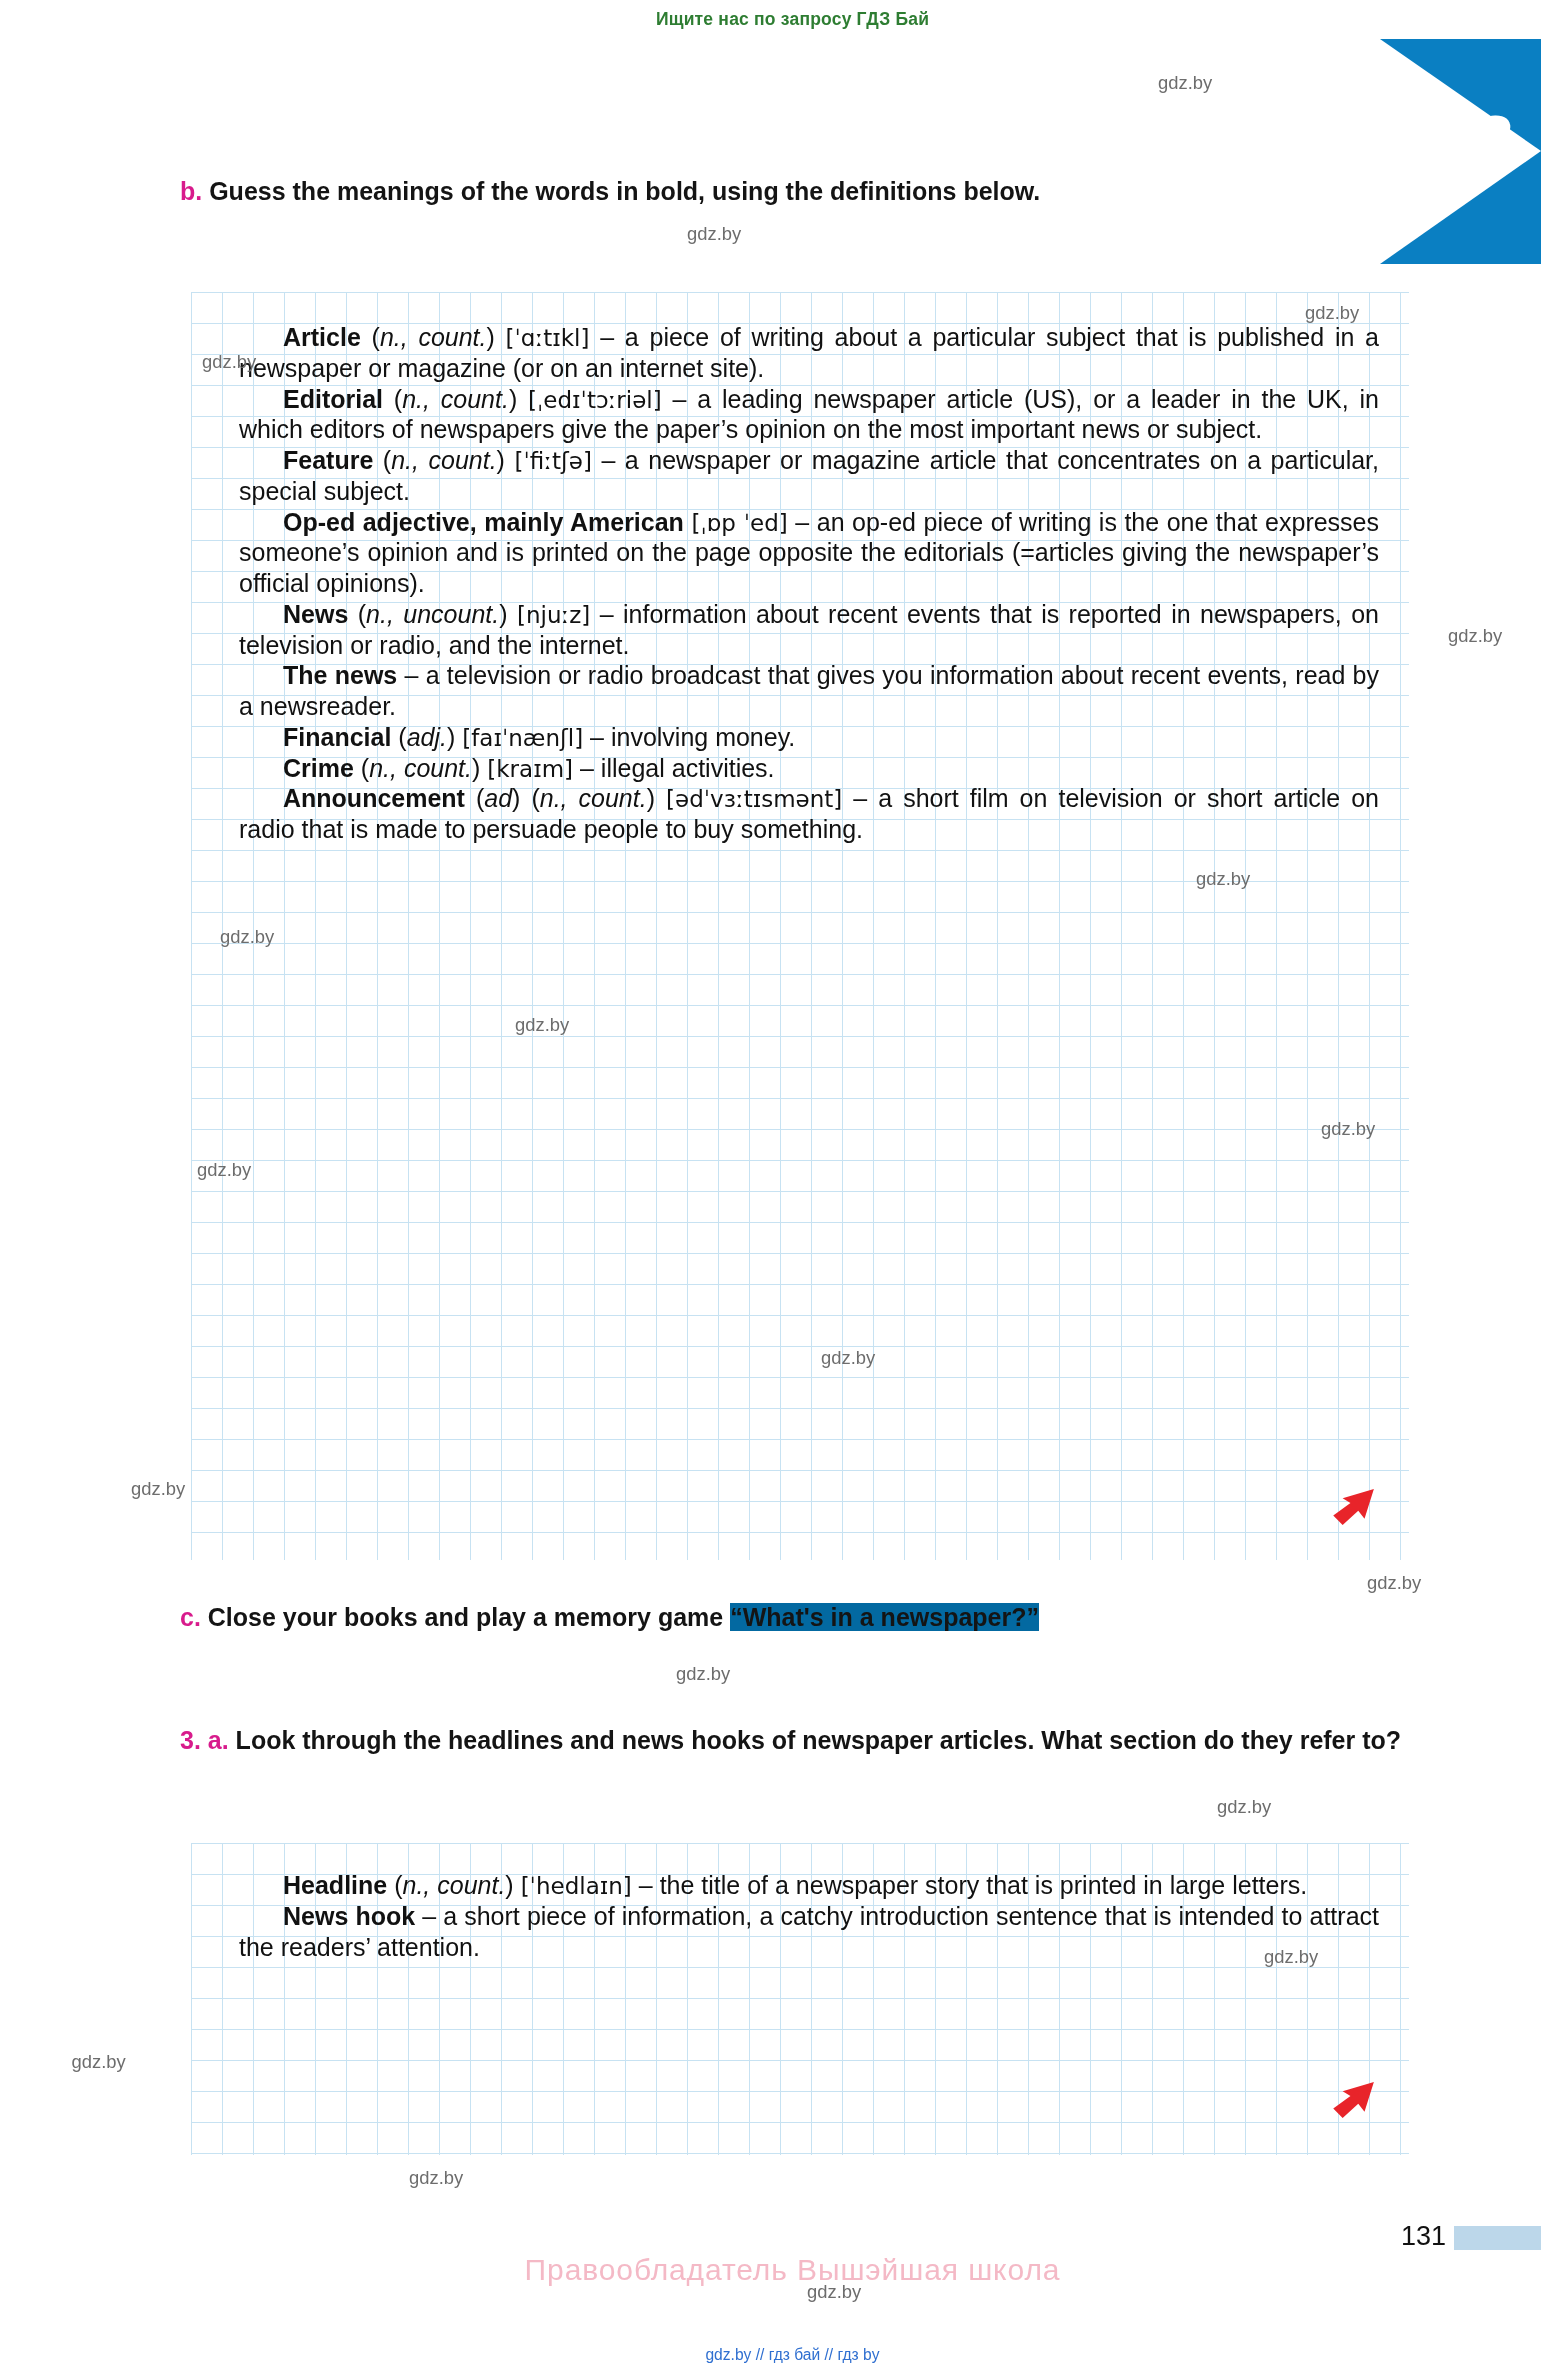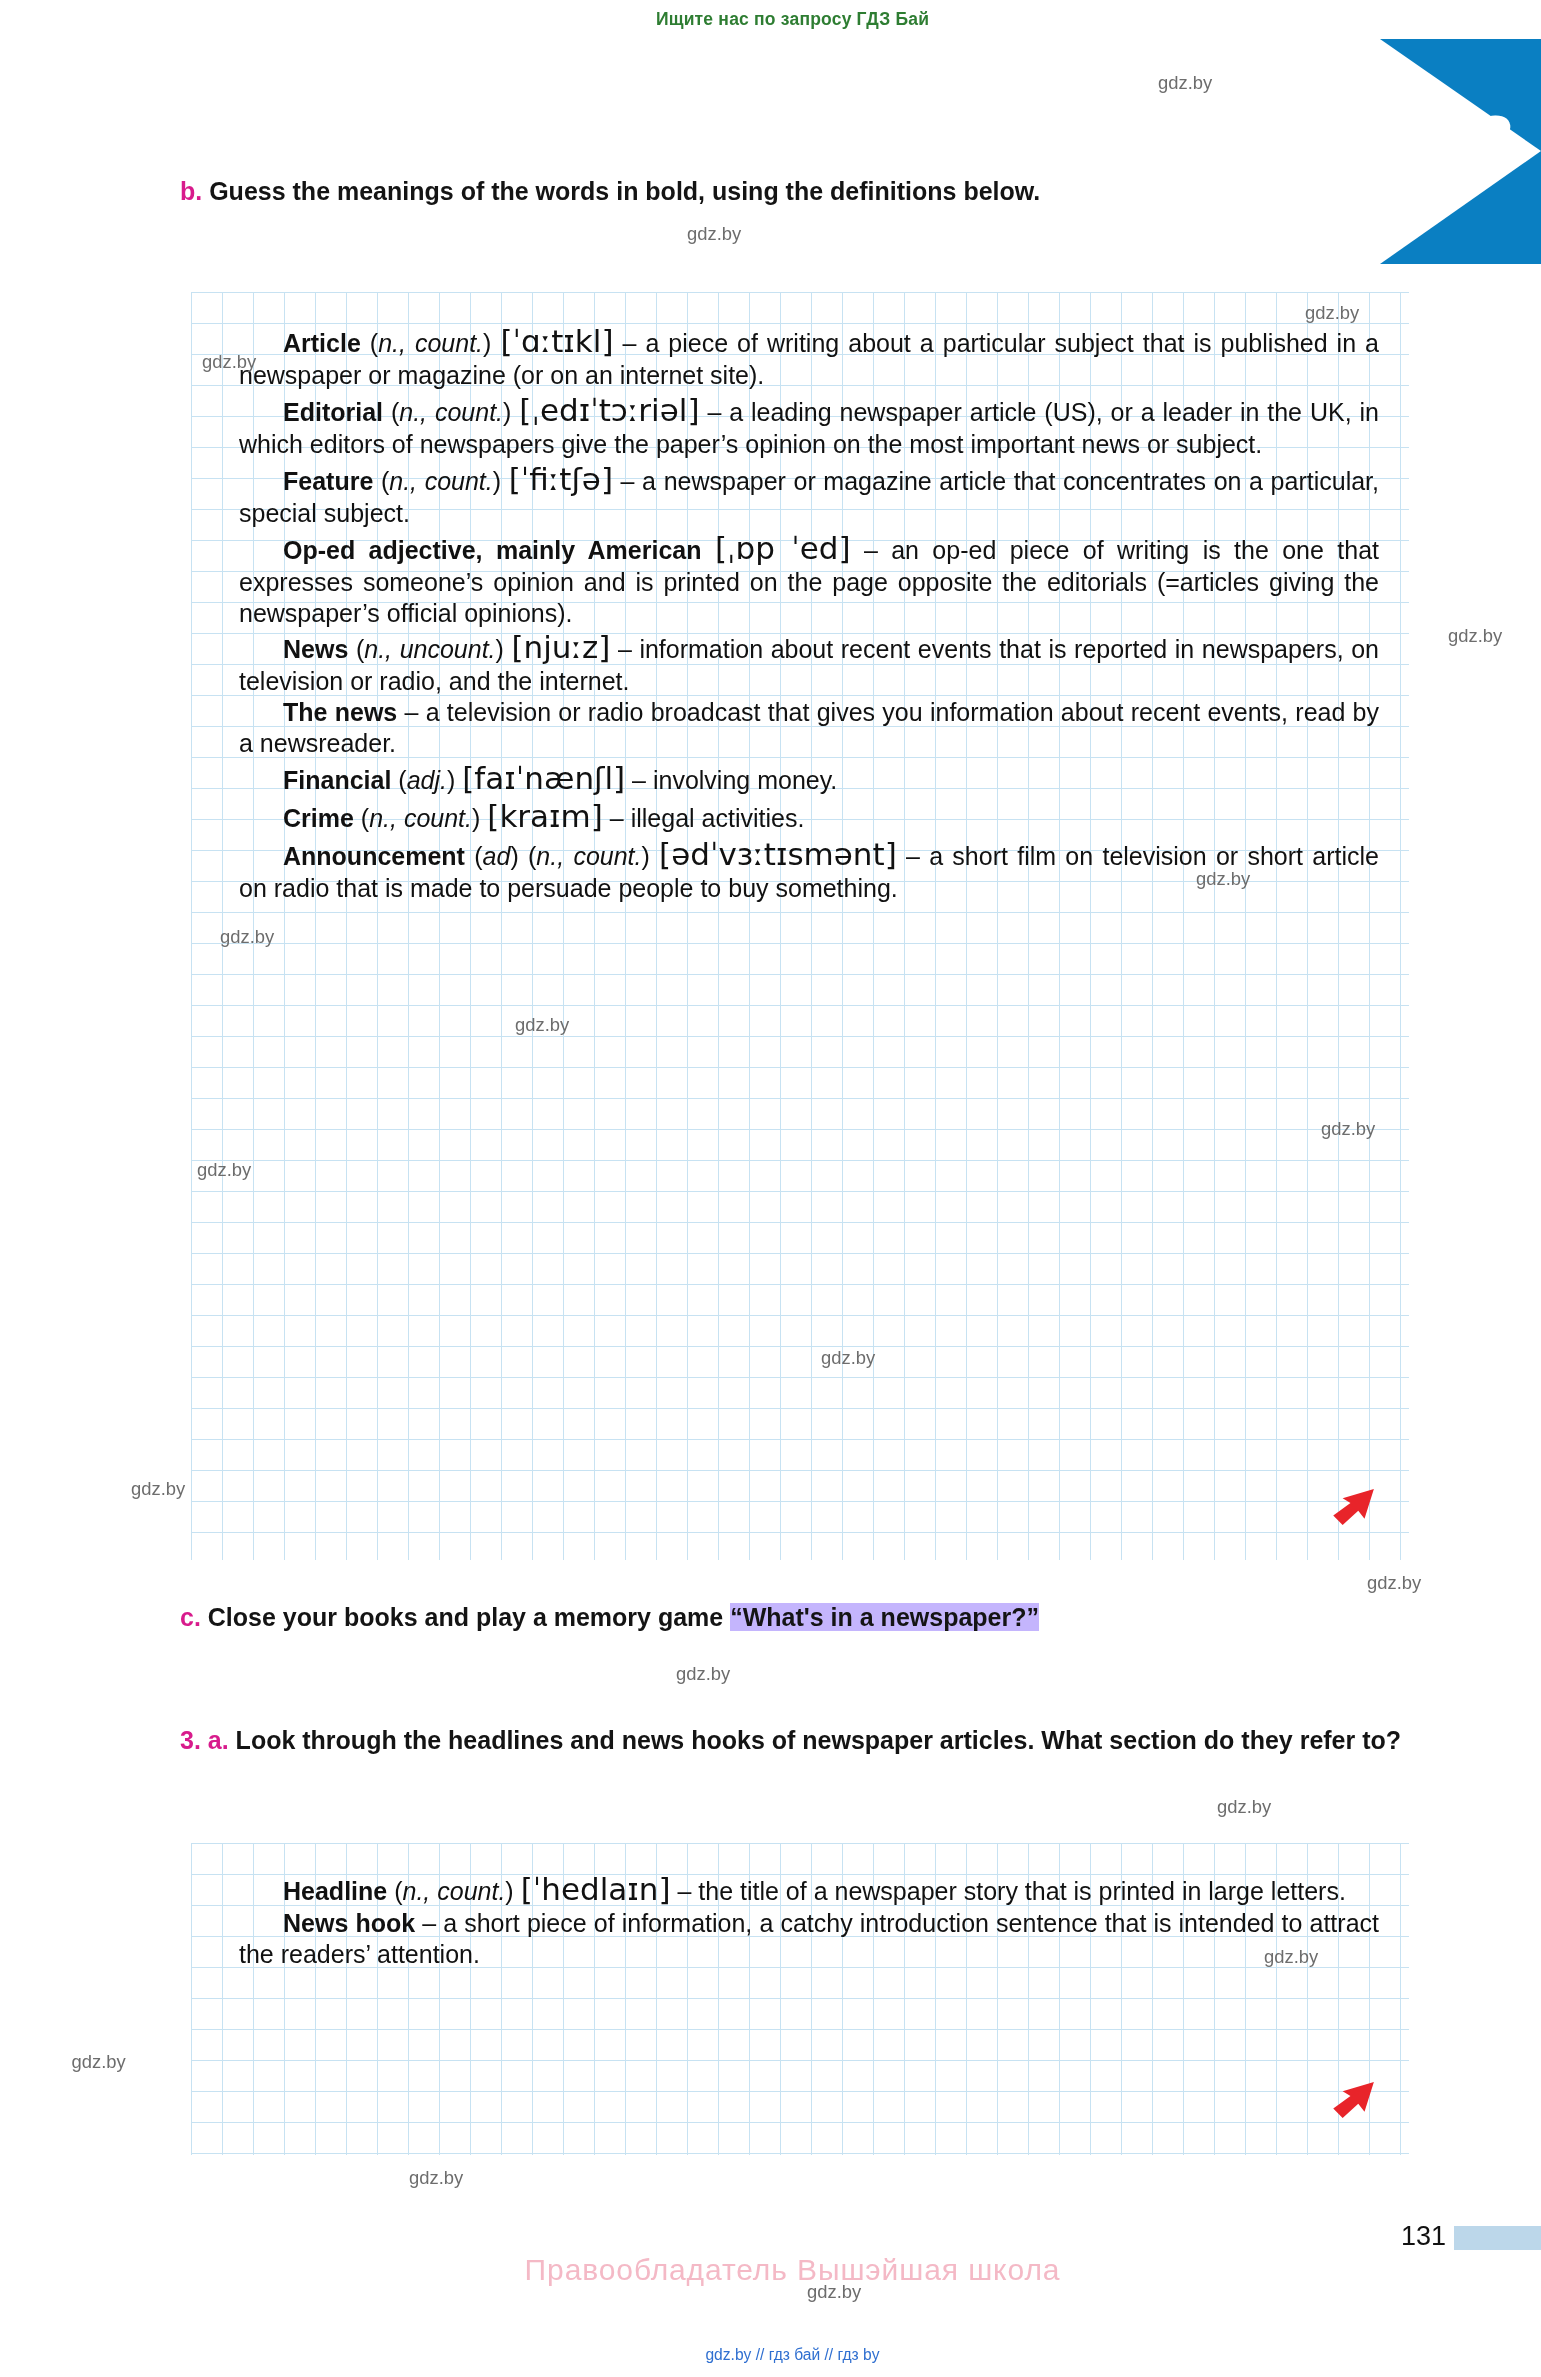--- a/index.html
+++ b/index.html
@@ -81,21 +81,21 @@
     font-size: 25px;
     font-weight: bold;
     color: #141414;
     line-height: 1.28;
     text-align: justify;
   }
   .task-head .marker {
     color: #d81b8c;
   }
   .hl {
-    background: #c4b5fd;
+    background: #0369a1;
   }
 
   
   .gridbox {
     position: absolute;
     background-color: #ffffff;
     background-image:
       linear-gradient(to right, #c7e2f2 0.9px, transparent 0.9px),
       linear-gradient(to bottom, #c7e2f2 0.9px, transparent 0.9px);
     background-size: 31px 31px;
@@ -117,21 +117,21 @@
     text-indent: 44px;
   }
   .defs b {
     font-weight: bold;
   }
   .defs i {
     font-style: italic;
   }
   .ipa {
     font-family: "DejaVu Sans", sans-serif;
-    font-size: 31px;
+    font-size: 23px;
   }
 
   
   .arrow {
     position: absolute;
     width: 50px;
     height: 50px;
   }
 
   

